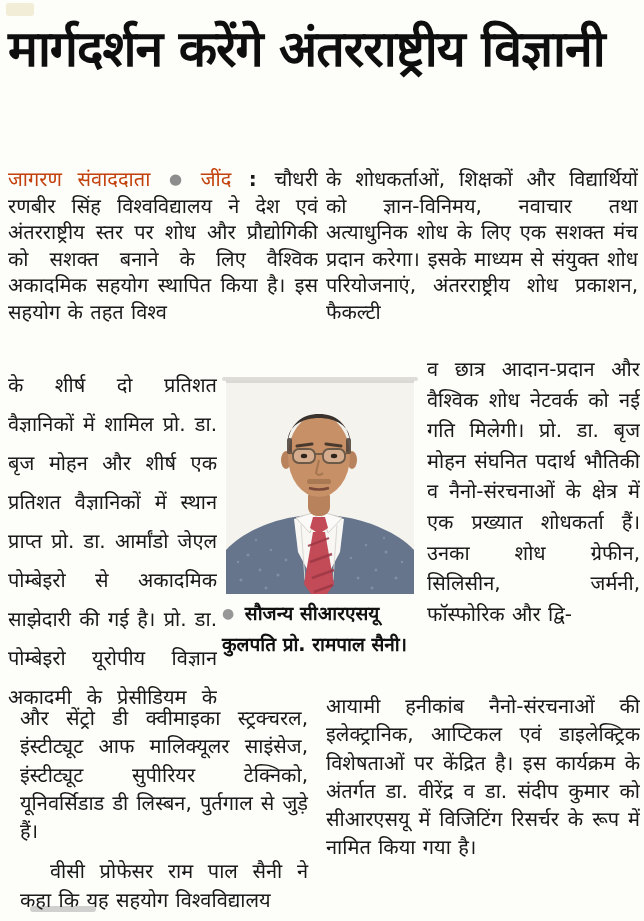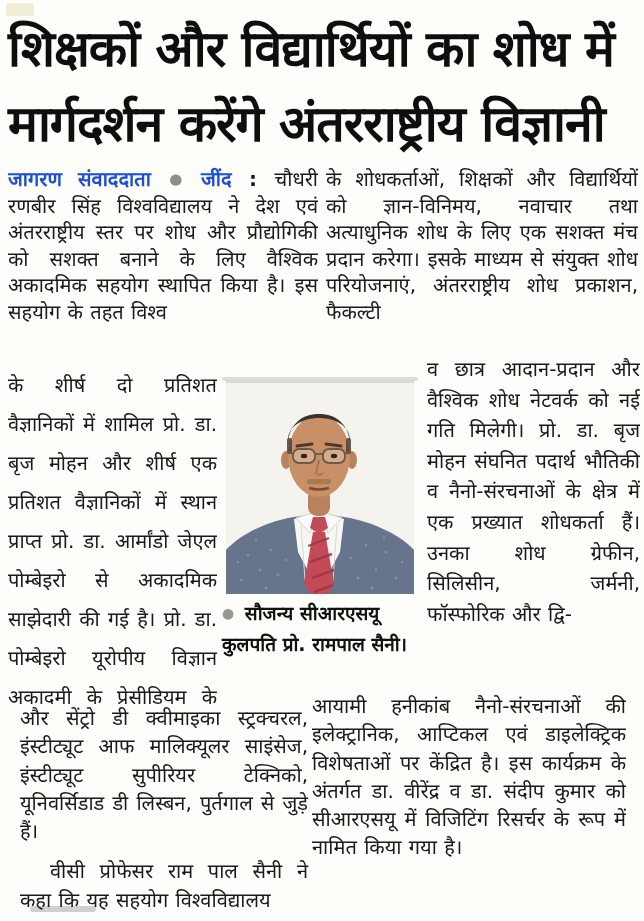--- a/index.html
+++ b/index.html
@@ -27,22 +27,22 @@
     overflow:hidden;
     word-spacing:1px;
   }
   .seg p { margin:12px; }
   .seg p.indent { text-indent:30px; }
   .l1 { left:8px;   top:166px; width:310px; height:188px; line-height:26.6px; }
   .r1 { left:326px; top:166px; width:312px; height:188px; line-height:26.6px; }
   .l2 { left:8px;   top:366px; width:209px; height:338px; line-height:39px; }
   .r2 { left:427px; top:354px; width:213px; height:338px; line-height:30.6px; }
   .l3 { left:8px;   top:692px; width:312px; height:226px; line-height:28.3px; }
-  .r3 { left:312px; top:692px; width:314px; height:226px; line-height:28.3px; }
-  .bold { font-weight:700; color:#1d4ed8; }
+  .r3 { left:326px; top:692px; width:314px; height:226px; line-height:28.3px; }
+  .bold { font-weight:400; color:#c2410c; }
   .bullet {
     display:inline-block; color:#8d8d8d; font-size:15px;
     vertical-align:2px; padding:0 3px;
   }
   .sep { font-weight:700; padding:0 2px; }
   
   .photo {
     position:absolute; left:226px; top:380px; width:188px; height:214px;
     overflow:hidden;
   }
@@ -70,21 +70,20 @@
 </head>
 <body>
 
 <div class="page">
 
   <div class="smudge-tl"></div>
   <div class="smudge-photo-top"></div>
   <div class="smudge-bl"></div>
 
   <h1 class="headline">
-    <span class="hl-line">शिक्षकों और विद्यार्थियों का शोध में</span>
     <span class="hl-line">मार्गदर्शन करेंगे अंतरराष्ट्रीय विज्ञानी</span>
   </h1>
 
   <div class="seg l1">
     <span class="bold">जागरण संवाददाता</span>
     <span class="bullet">●</span>
     <span class="bold">जींद</span>
     <span class="sep">:</span>
     <span>चौधरी रणबीर सिंह विश्वविद्यालय ने देश एवं अंतरराष्ट्रीय स्तर पर शोध और प्रौद्योगिकी को सशक्त बनाने के लिए वैश्विक अकादमिक सहयोग स्थापित किया है। इस सहयोग के तहत विश्व</span>
   </div>

